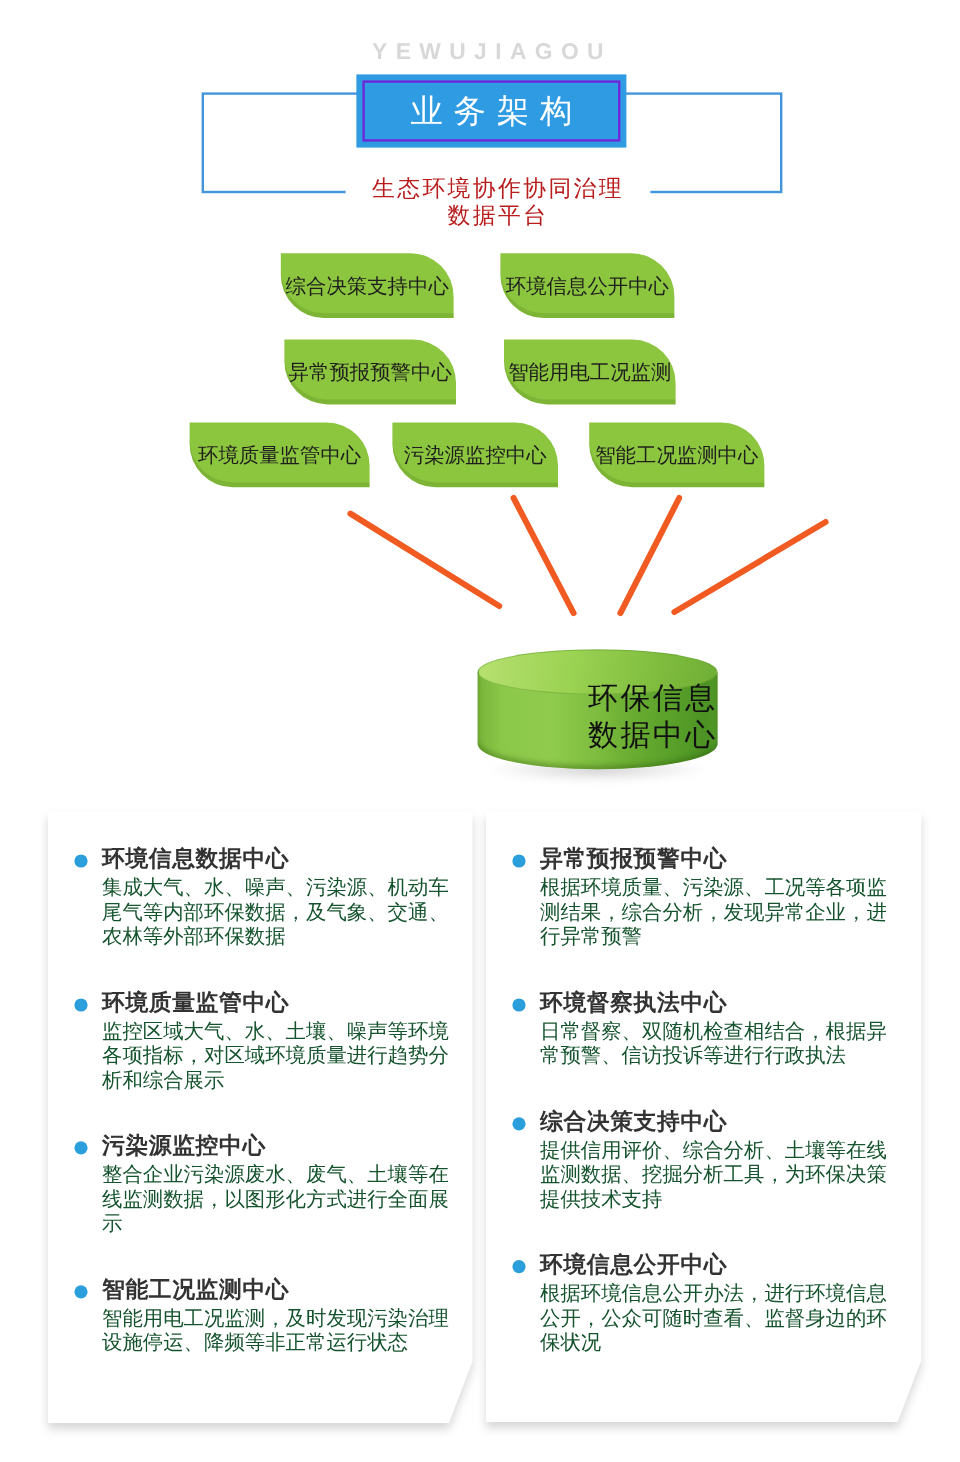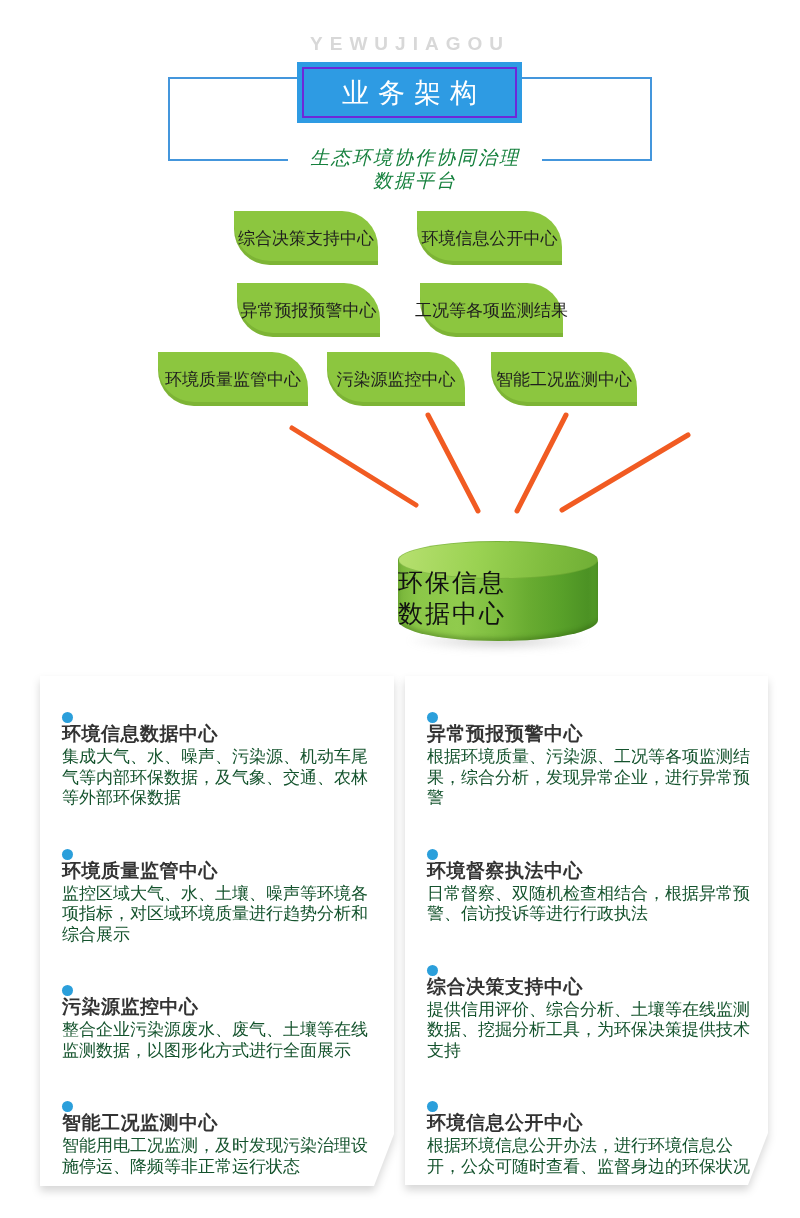--- a/index.html
+++ b/index.html
@@ -11,21 +11,21 @@
   .watermark { position:absolute; top:33px; left:0; width:820px; text-align:center;
     font-size:19px; letter-spacing:7px; color:#d8d8d8; font-weight:bold; }
   .frame { position:absolute; left:168px; top:77px; width:484px; height:84px;
     border:2px solid #4496dc; }
   .banner { position:absolute; left:297px; top:62px; width:225px; height:61px;
     background:#2e9be3; padding:5px; z-index:3; }
   .banner-inner { width:100%; height:100%; border:2px solid #6d28d9;
     display:flex; align-items:center; justify-content:center; }
   .banner-title { color:#fff; font-size:27px; letter-spacing:9px; margin-right:-9px; white-space:nowrap; }
   .platform-label { position:absolute; left:288px; top:146px; width:254px; z-index:2;
-    background:#fff; text-align:center; color:#15803d; font-size:19px; line-height:23px; letter-spacing:2px;font-style:italic; }
+    background:#fff; text-align:center; color:#b91c1c; font-size:19px; line-height:23px; letter-spacing:2px; }
 
   
   .leaf { position:absolute; height:54px; background:#8cc63f;
     border-radius:0 36px 0 36px; box-shadow: inset 0 -4px 0 rgba(60,100,10,0.18);
     display:flex; align-items:center; justify-content:center;
     font-size:17px; color:#1e1e1e; white-space:nowrap; }
   .leaf1 { left:234px; top:211px; width:144px; }
   .leaf2 { left:417px; top:211px; width:145px; }
   .leaf3 { left:237px; top:283px; width:143px; }
   .leaf4 { left:420px; top:283px; width:143px; }
@@ -38,35 +38,35 @@
 
   
   .cylinder { position:absolute; left:398px; top:541px; width:200px; height:100px; }
   .cyl-body { position:absolute; left:0; top:19px; width:200px; height:81px;
     border-radius:0 0 100px 100px / 0 0 21px 21px;
     background:linear-gradient(90deg,#77b439 0%,#8bc748 10%,#90cb4d 30%,#7fbe40 48%,#69ac31 65%,#58a029 82%,#4c9224 95%,#549b28 100%);
     box-shadow: inset 0 -3px 4px rgba(40,80,10,0.35); }
   .cyl-top { position:absolute; left:0; top:0; width:200px; height:38px; border-radius:50%;
     background:linear-gradient(100deg,#b7e070 0%,#9ad252 40%,#7fbc3e 75%,#6fae35 100%);
     border:1px solid rgba(90,150,40,0.45); z-index:2; }
-  .cyl-text { position:absolute; left:0; top:26px; width:200px; z-index:3; text-align:left;
+  .cyl-text { position:absolute; left:0; top:26px; width:200px; z-index:3; text-align:right;
     font-size:25px; line-height:31px; letter-spacing:2px; color:#111; }
   .cyl-reflection { position:absolute; left:-18px; top:95px; width:236px; height:24px;
     background:radial-gradient(ellipse 50% 60% at 50% 20%, rgba(110,110,110,0.32), rgba(150,150,150,0.12) 55%, rgba(255,255,255,0) 78%);
     filter:blur(3px); }
 
   
   .card { position:absolute; top:676px; filter:drop-shadow(0 5px 4px rgba(0,0,0,0.16)); }
   .card-left { left:40px; width:354px; height:510px; }
   .card-right { left:405px; width:363px; height:509px; }
   .card-inner { width:100%; height:100%; background:#fff;
     clip-path:polygon(0 0, 100% 0, 100% calc(100% - 52px), calc(100% - 20px) 100%, 0 100%);
     padding:30px 18px 0 22px; }
   .card-list { display:flex; flex-direction:column; gap:34px; }
-  .item { display:flex;flex-direction:column; }
+  .item { display:flex; }
   .bullet { width:11px; height:11px; border-radius:50%; background:#2b9fdb;
     margin:6px 12px 0 0; flex:none; }
   .item-text { flex:1; }
   .item-title { font-size:19px; font-weight:bold; color:#333; line-height:22px;
     margin-bottom:2px; letter-spacing:0.5px; }
   .item-desc { font-size:17px; color:#14532d; line-height:20.5px; }
 </style>
 </head>
 <body>
 
@@ -83,21 +83,21 @@
   </div>
 
   <div class="platform-label">
     <div>生态环境协作协同治理</div>
     <div>数据平台</div>
   </div>
 
   <div class="leaf leaf1">综合决策支持中心</div>
   <div class="leaf leaf2">环境信息公开中心</div>
   <div class="leaf leaf3">异常预报预警中心</div>
-  <div class="leaf leaf4">工况等各项监测结果</div>
+  <div class="leaf leaf4">智能用电工况监测</div>
   <div class="leaf leaf5">环境质量监管中心</div>
   <div class="leaf leaf6">污染源监控中心</div>
   <div class="leaf leaf7">智能工况监测中心</div>
 
   <svg class="connectors" viewBox="0 0 800 120" xmlns="http://www.w3.org/2000/svg">
     <line x1="292" y1="23" x2="416" y2="100" stroke="#F15B22" stroke-width="5" stroke-linecap="round"></line>
     <line x1="428" y1="10" x2="478" y2="106" stroke="#F15B22" stroke-width="5" stroke-linecap="round"></line>
     <line x1="566" y1="10" x2="517" y2="106" stroke="#F15B22" stroke-width="5" stroke-linecap="round"></line>
     <line x1="688" y1="30" x2="562" y2="105" stroke="#F15B22" stroke-width="5" stroke-linecap="round"></line>
   </svg>

